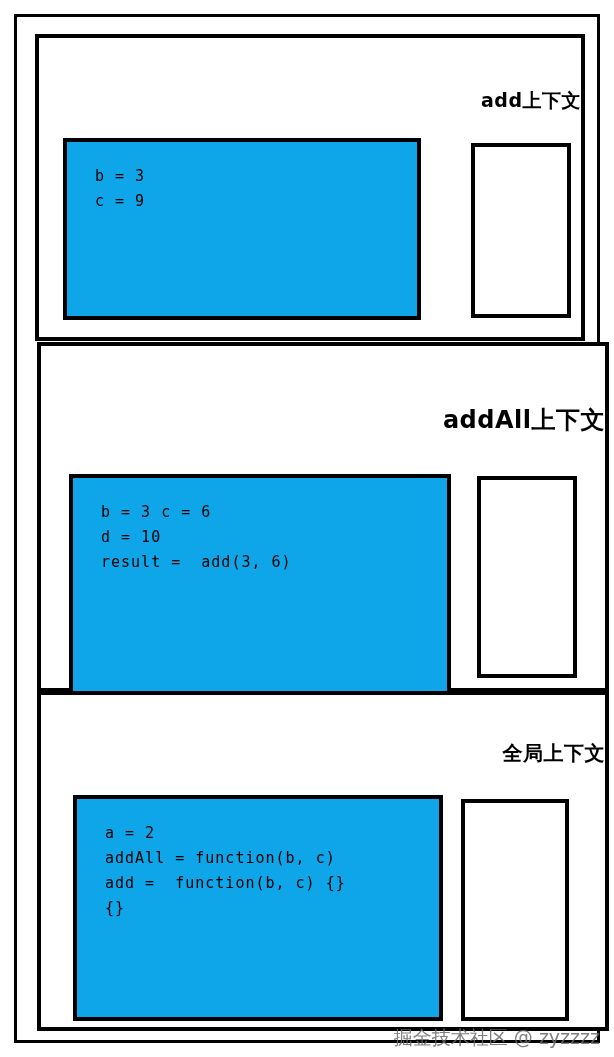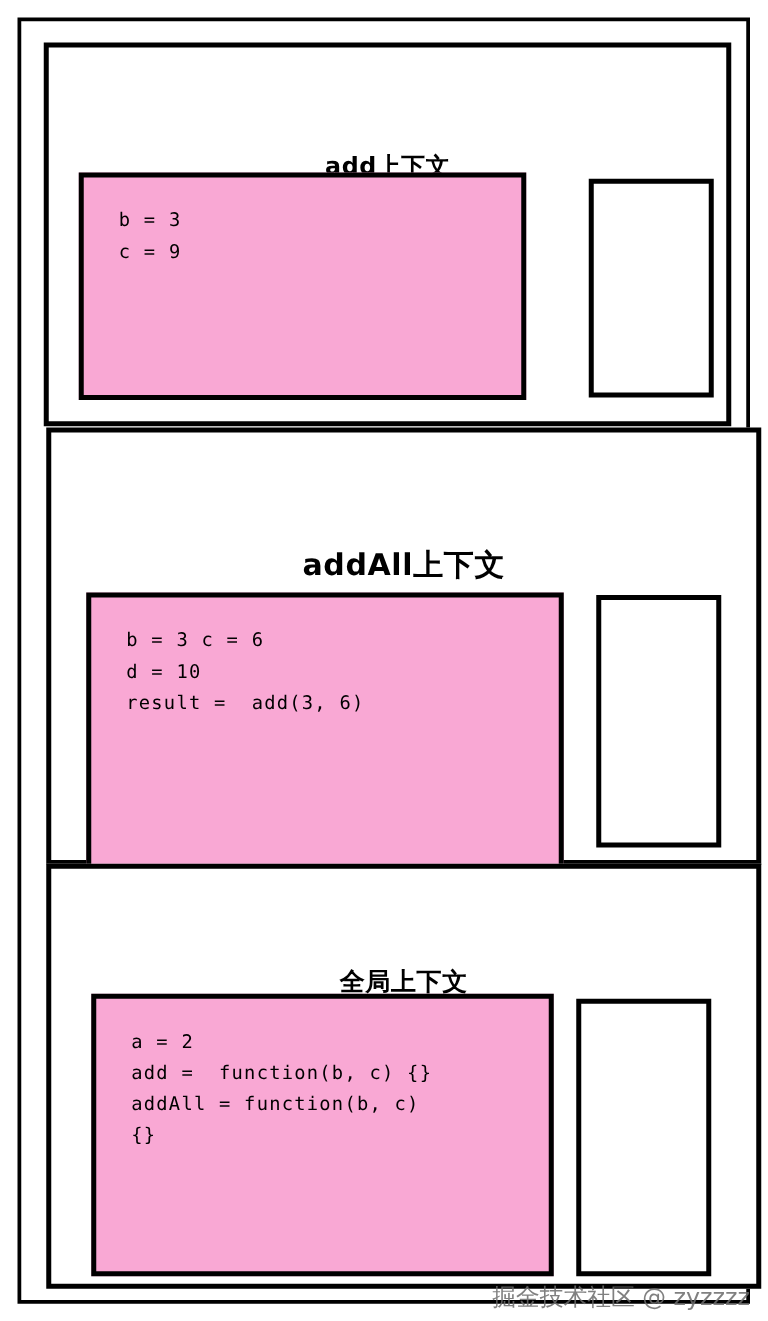--- a/index.html
+++ b/index.html
@@ -31,36 +31,35 @@
     background: #ffffff;
   }
   .frame-add   { left: 18px;  top: 17px;  width: 550px; height: 307px; }
   .frame-addall{ left: 20px;  top: 325px; width: 572px; height: 350px; }
   .frame-global{ left: 20px;  top: 674px; width: 572px; height: 340px; }
 
   .frame-title {
     position: absolute;
     left: 0;
     right: 0;
-    text-align: center;
+    text-align: right;
     font-size: 19px;
     font-weight: bold;
     color: #000000;
     letter-spacing: 0.5px;
-    margin-top: 32px;
   }
   .frame-add .frame-title    { top: 50px; }
   .frame-addall .frame-title { top: 58px; font-size: 24px; }
   .frame-global .frame-title { top: 45px; font-size: 20px; }
 
   .code-box {
     position: absolute;
     border: 4px solid #000000;
     box-sizing: border-box;
-    background: #f9a8d4;
+    background: #0ea5e9;
     padding: 22px 0 16px 28px;
   }
   .frame-add .code-box     { left: 24px; top: 100px; width: 358px; height: 182px; }
   .frame-addall .code-box  { left: 28px; top: 128px; width: 382px; height: 248px; }
   .frame-global .code-box  { left: 32px; top: 100px; width: 370px; height: 226px; }
 
   .side-box {
     position: absolute;
     border: 4px solid #000000;
     box-sizing: border-box;
@@ -110,22 +109,22 @@
       <div class="code-line">d = 10</div>
       <div class="code-line">result =  add(3, 6)</div>
     </div>
     <div class="side-box"></div>
   </div>
 
   <div class="frame frame-global">
     <div class="frame-title">全局上下文</div>
     <div class="code-box">
       <div class="code-line">a = 2</div>
+      <div class="code-line">addAll = function(b, c)</div>
       <div class="code-line">add =  function(b, c) {}</div>
-      <div class="code-line">addAll = function(b, c)</div>
       <div class="code-line">{}</div>
     </div>
     <div class="side-box"></div>
   </div>
 
 </div>
 
 <div class="watermark">掘金技术社区 @ zyzzzz</div>
 
 </body></html>

